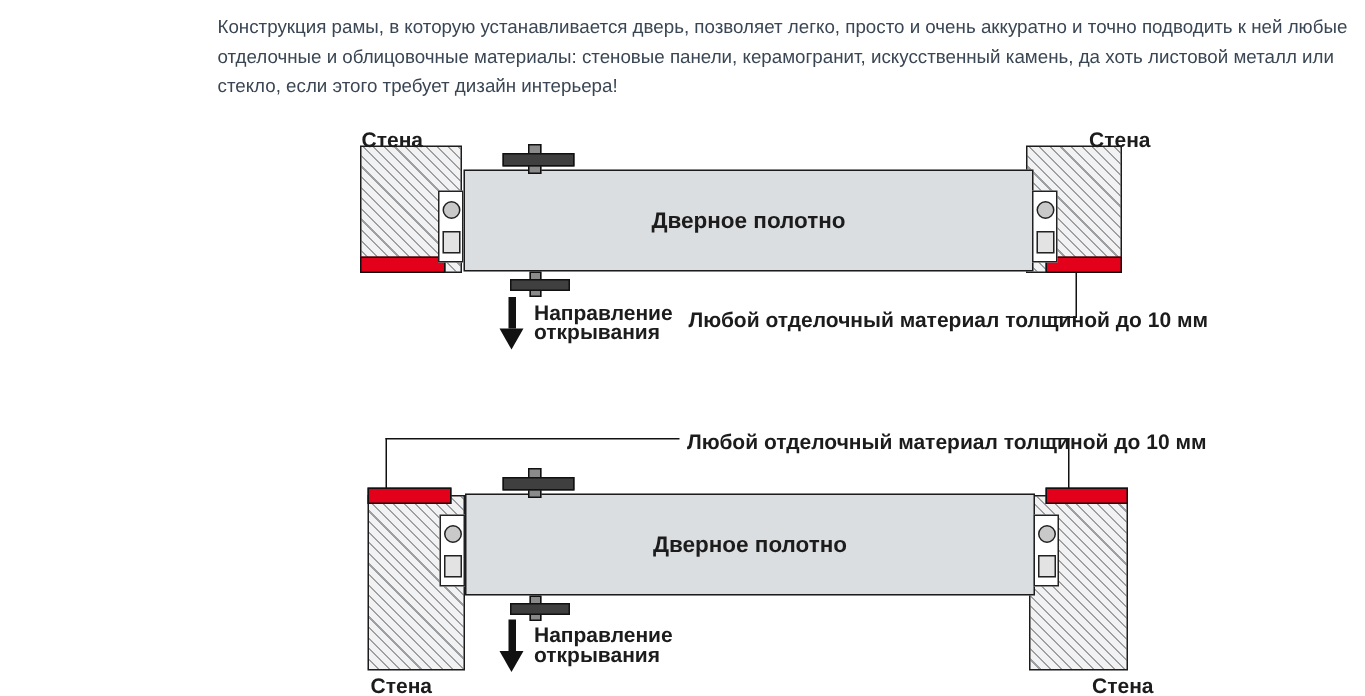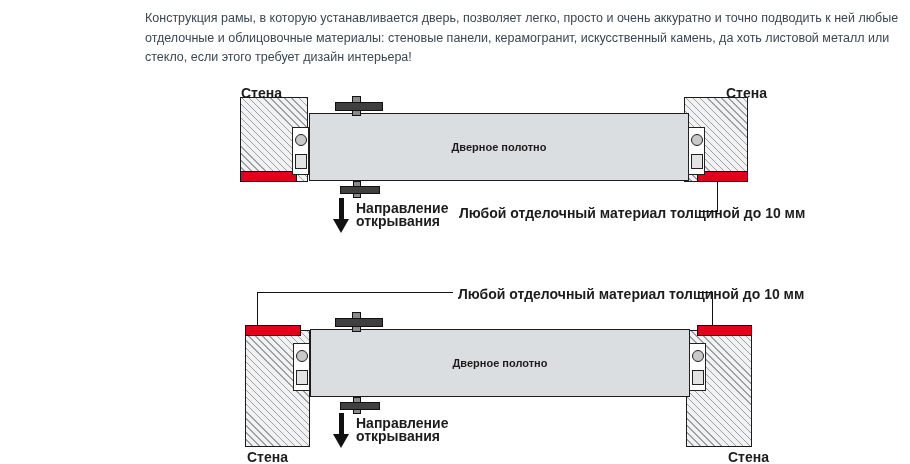--- a/index.html
+++ b/index.html
@@ -20,21 +20,21 @@
   }
   .finish-strip{
     position:absolute;box-sizing:border-box;border:1px solid #111;
     background:var(--finishing-red,#e2001a);z-index:3;
   }
   .door-leaf{
     position:absolute;box-sizing:border-box;border:1px solid #1c1c1c;
     background:var(--door-fill,#dbdee0);display:flex;align-items:center;justify-content:center;
     z-index:2;
   }
-  .door-leaf span{font-size:11px;font-weight:700;color:#1c1c1c;}
+  .door-leaf span{font-size:15px;font-weight:700;color:#1c1c1c;}
   .wall-label,.dir-label,.callout-label{
     position:absolute;font-size:14px;font-weight:700;color:#1c1c1c;z-index:5;white-space:nowrap;
   }
   .dir-label{white-space:normal;width:90px;line-height:13px;}
   .profile{
     position:absolute;width:17px;height:48px;box-sizing:border-box;
     background:#fff;border:1px solid #222;z-index:4;
   }
   .profile::before{
     content:"";position:absolute;left:2px;top:6px;width:10px;height:10px;

